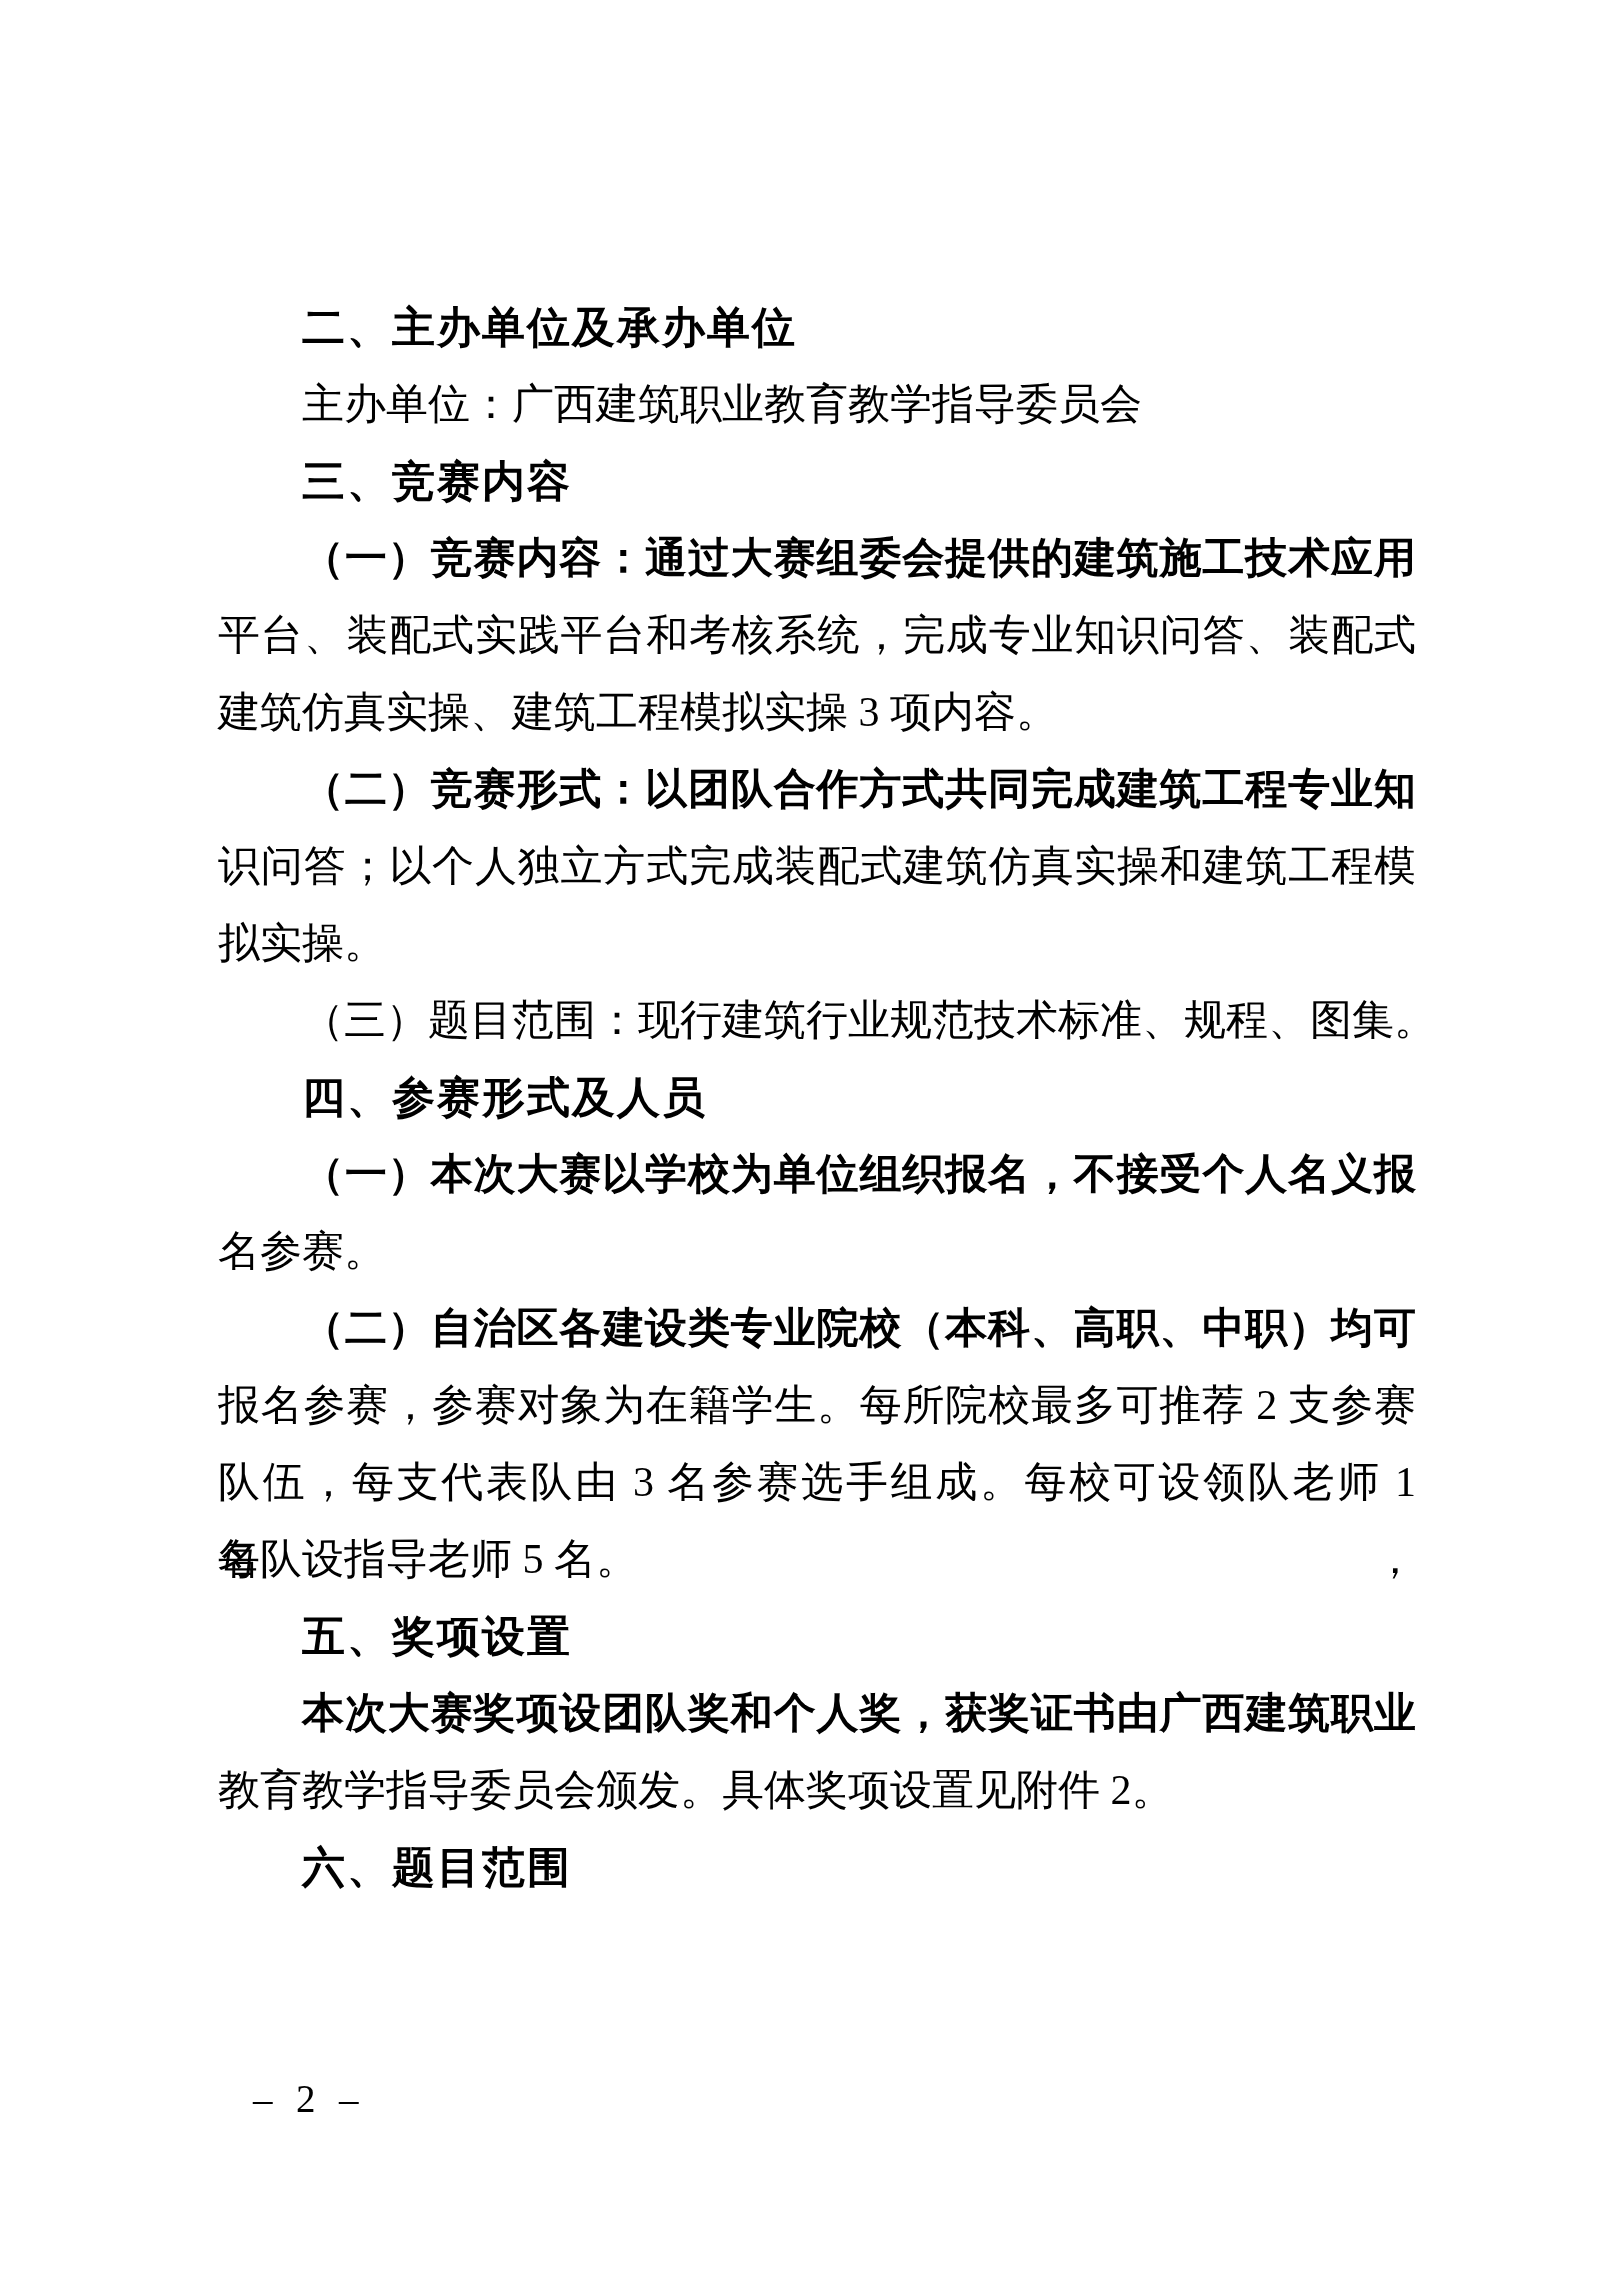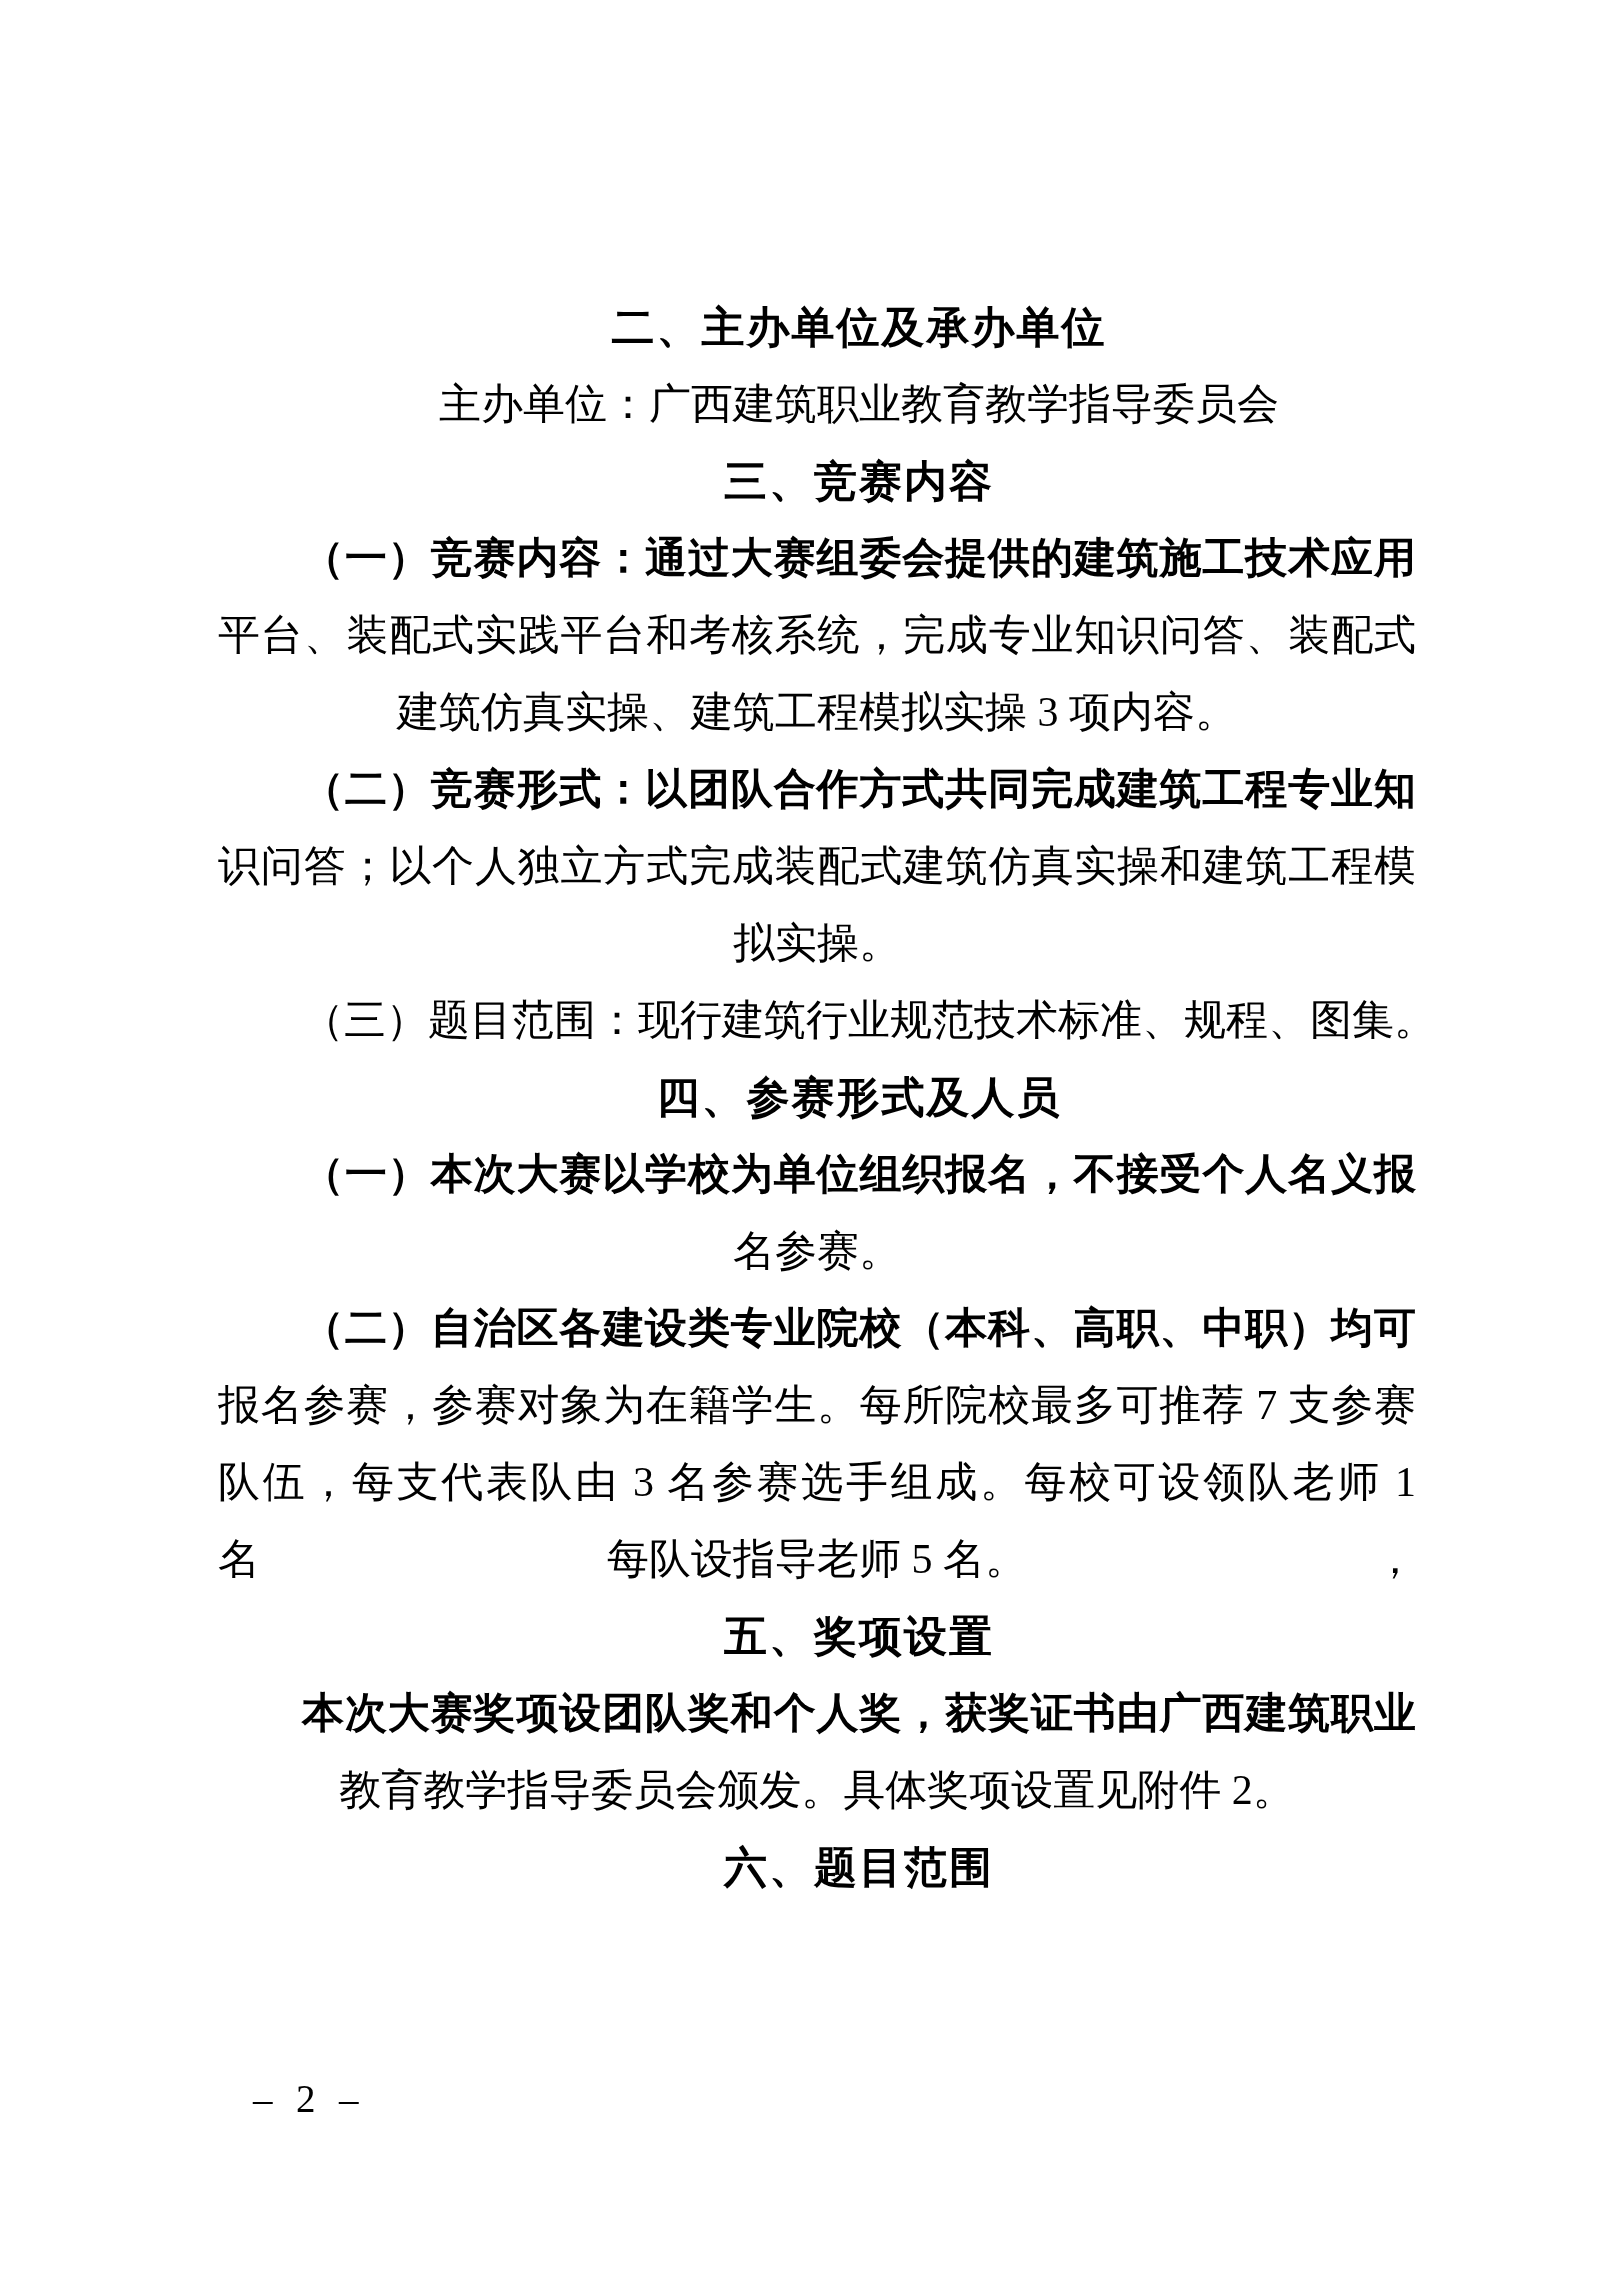--- a/index.html
+++ b/index.html
@@ -20,21 +20,20 @@
     top: 289px;
     width: 1198px;
   }
   .line {
     font-family: "Liberation Serif", "DejaVu Serif", serif;
     font-size: 42px;
     line-height: 77px;
     height: 77px;
     color: #000000;
     white-space: normal;
-    text-align: center;
   }
   
   .line.heading {
     font-family: "Liberation Sans", "DejaVu Sans", sans-serif;
     font-weight: 700;
     font-size: 43px;
     text-indent: 84px;
     white-space: nowrap;
     letter-spacing: 2px;
   }
@@ -83,21 +82,21 @@
     <div class="line cont">平台、装配式实践平台和考核系统，完成专业知识问答、装配式</div>
     <div class="line para-end">建筑仿真实操、建筑工程模拟实操 3 项内容。</div>
     <div class="line para-first">（二）竞赛形式：以团队合作方式共同完成建筑工程专业知</div>
     <div class="line cont">识问答；以个人独立方式完成装配式建筑仿真实操和建筑工程模</div>
     <div class="line para-end">拟实操。</div>
     <div class="line para-first-end">（三）题目范围：现行建筑行业规范技术标准、规程、图集。</div>
     <div class="line heading">四、参赛形式及人员</div>
     <div class="line para-first">（一）本次大赛以学校为单位组织报名，不接受个人名义报</div>
     <div class="line para-end">名参赛。</div>
     <div class="line para-first">（二）自治区各建设类专业院校（本科、高职、中职）均可</div>
-    <div class="line cont">报名参赛，参赛对象为在籍学生。每所院校最多可推荐 7 支参赛</div>
+    <div class="line cont">报名参赛，参赛对象为在籍学生。每所院校最多可推荐 2 支参赛</div>
     <div class="line cont">队伍，每支代表队由 3 名参赛选手组成。每校可设领队老师 1 名，</div>
     <div class="line para-end">每队设指导老师 5 名。</div>
     <div class="line heading">五、奖项设置</div>
     <div class="line para-first">本次大赛奖项设团队奖和个人奖，获奖证书由广西建筑职业</div>
     <div class="line para-end">教育教学指导委员会颁发。具体奖项设置见附件 2。</div>
     <div class="line heading">六、题目范围</div>
   </div>
 
 <div class="footer">– 2 –</div>
 

